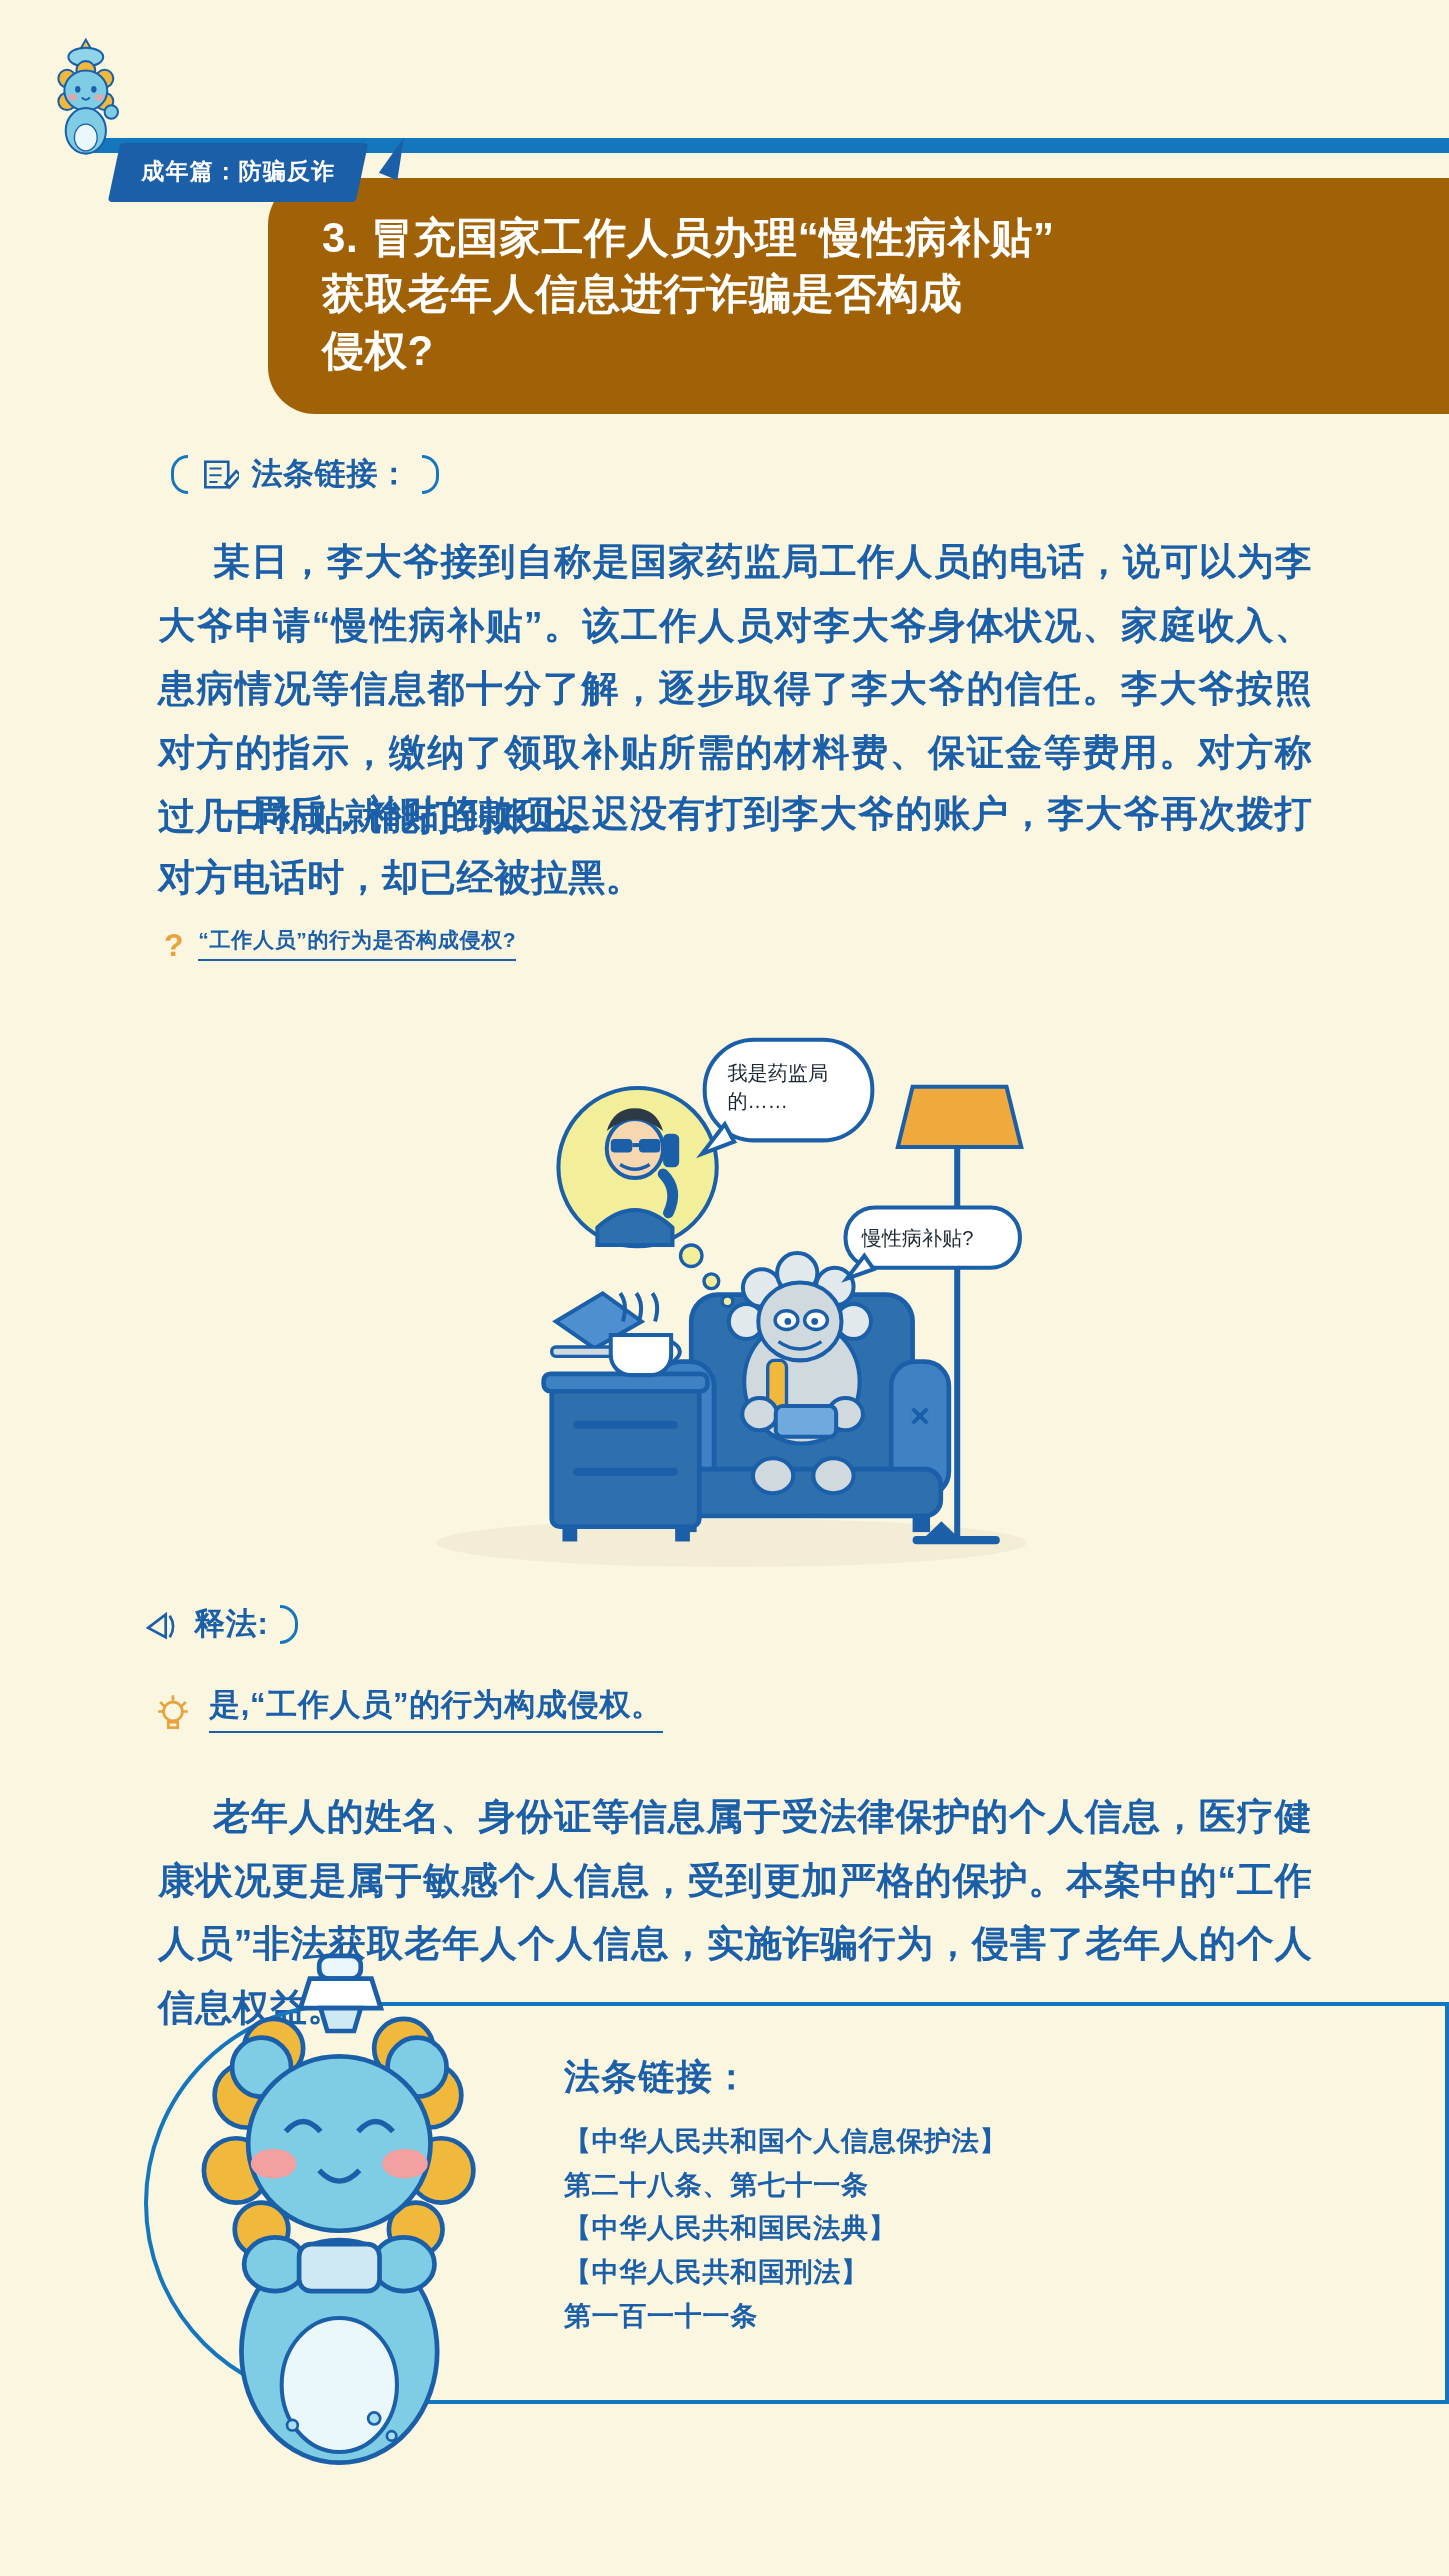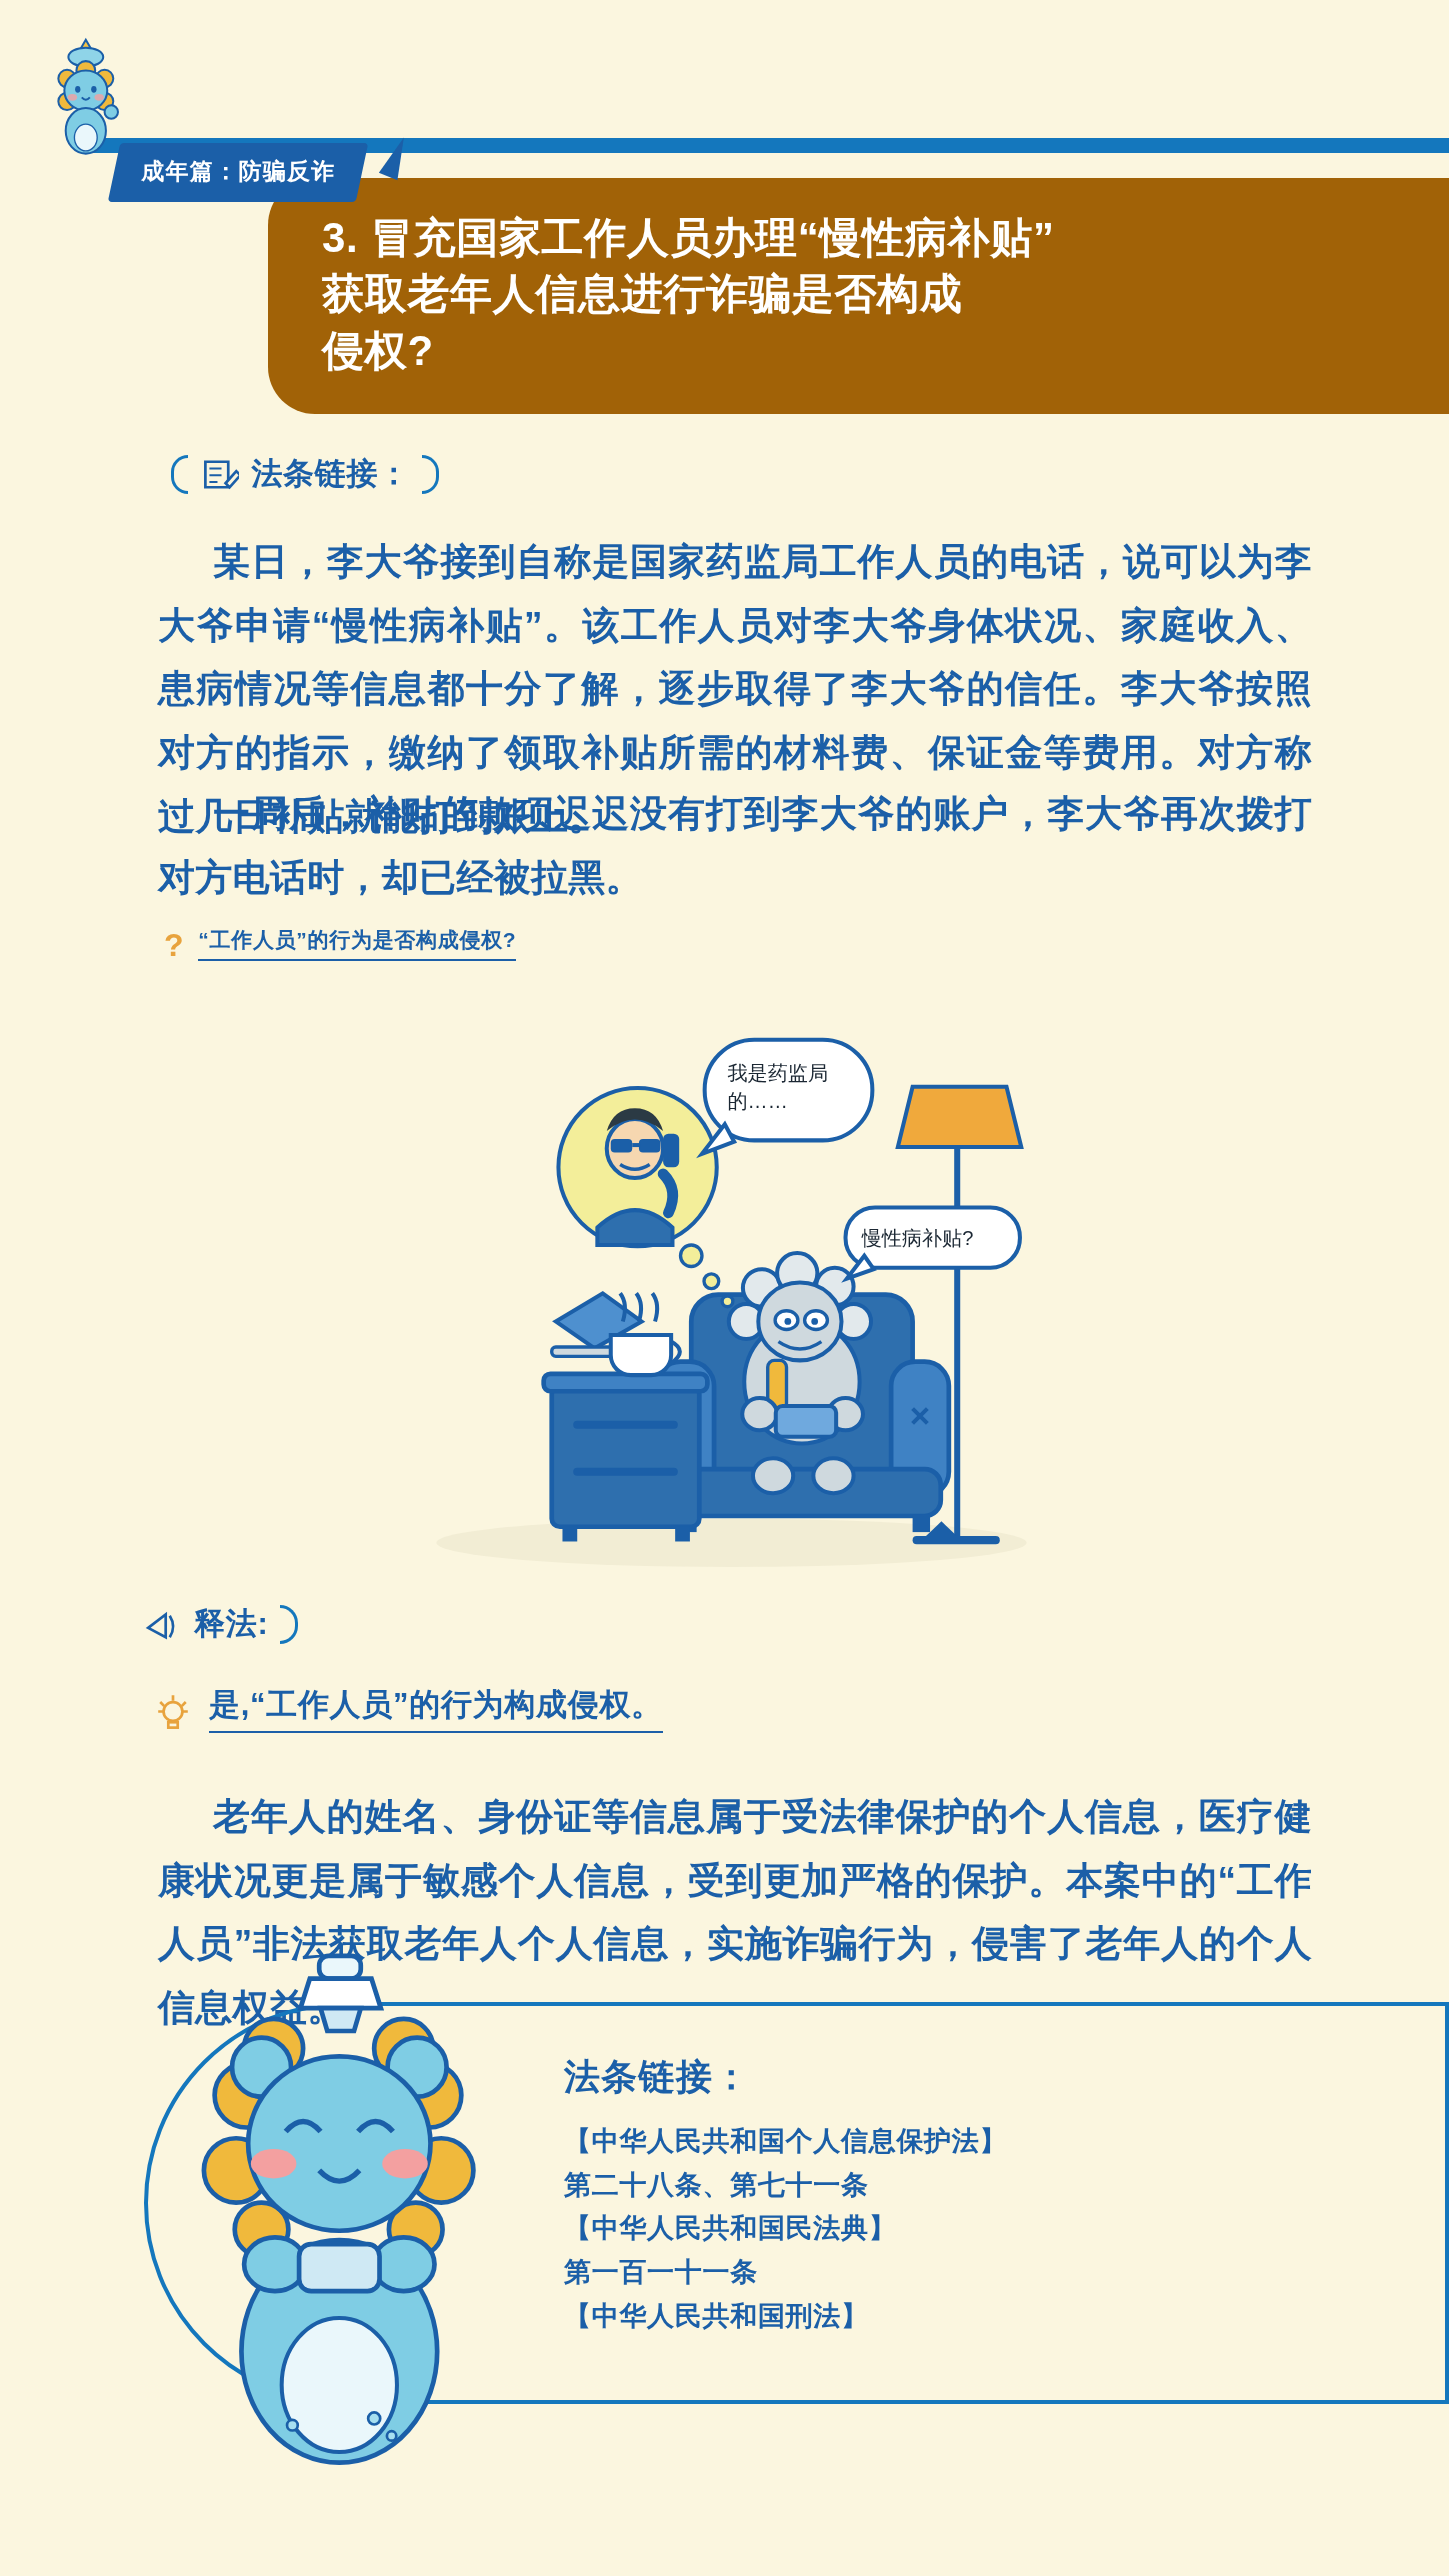--- a/index.html
+++ b/index.html
@@ -416,16 +416,16 @@
     <circle cx="344" cy="726" r="7" fill="#a7dff0" stroke="#1b5fa8" stroke-width="4"></circle>
     <circle cx="196" cy="710" r="8" fill="#a7dff0" stroke="#1b5fa8" stroke-width="4"></circle>
   </svg>
 </div>
 
 <div class="law-inner">
   <div class="law-title">法条链接：</div>
   <div class="law-line">【中华人民共和国个人信息保护法】</div>
   <div class="law-line">第二十八条、第七十一条</div>
   <div class="law-line">【中华人民共和国民法典】</div>
+  <div class="law-line">【中华人民共和国刑法】</div>
   <div class="law-line">第一百一十一条</div>
-  <div class="law-line">【中华人民共和国刑法】</div>
 </div>
 
 
 </body></html>

